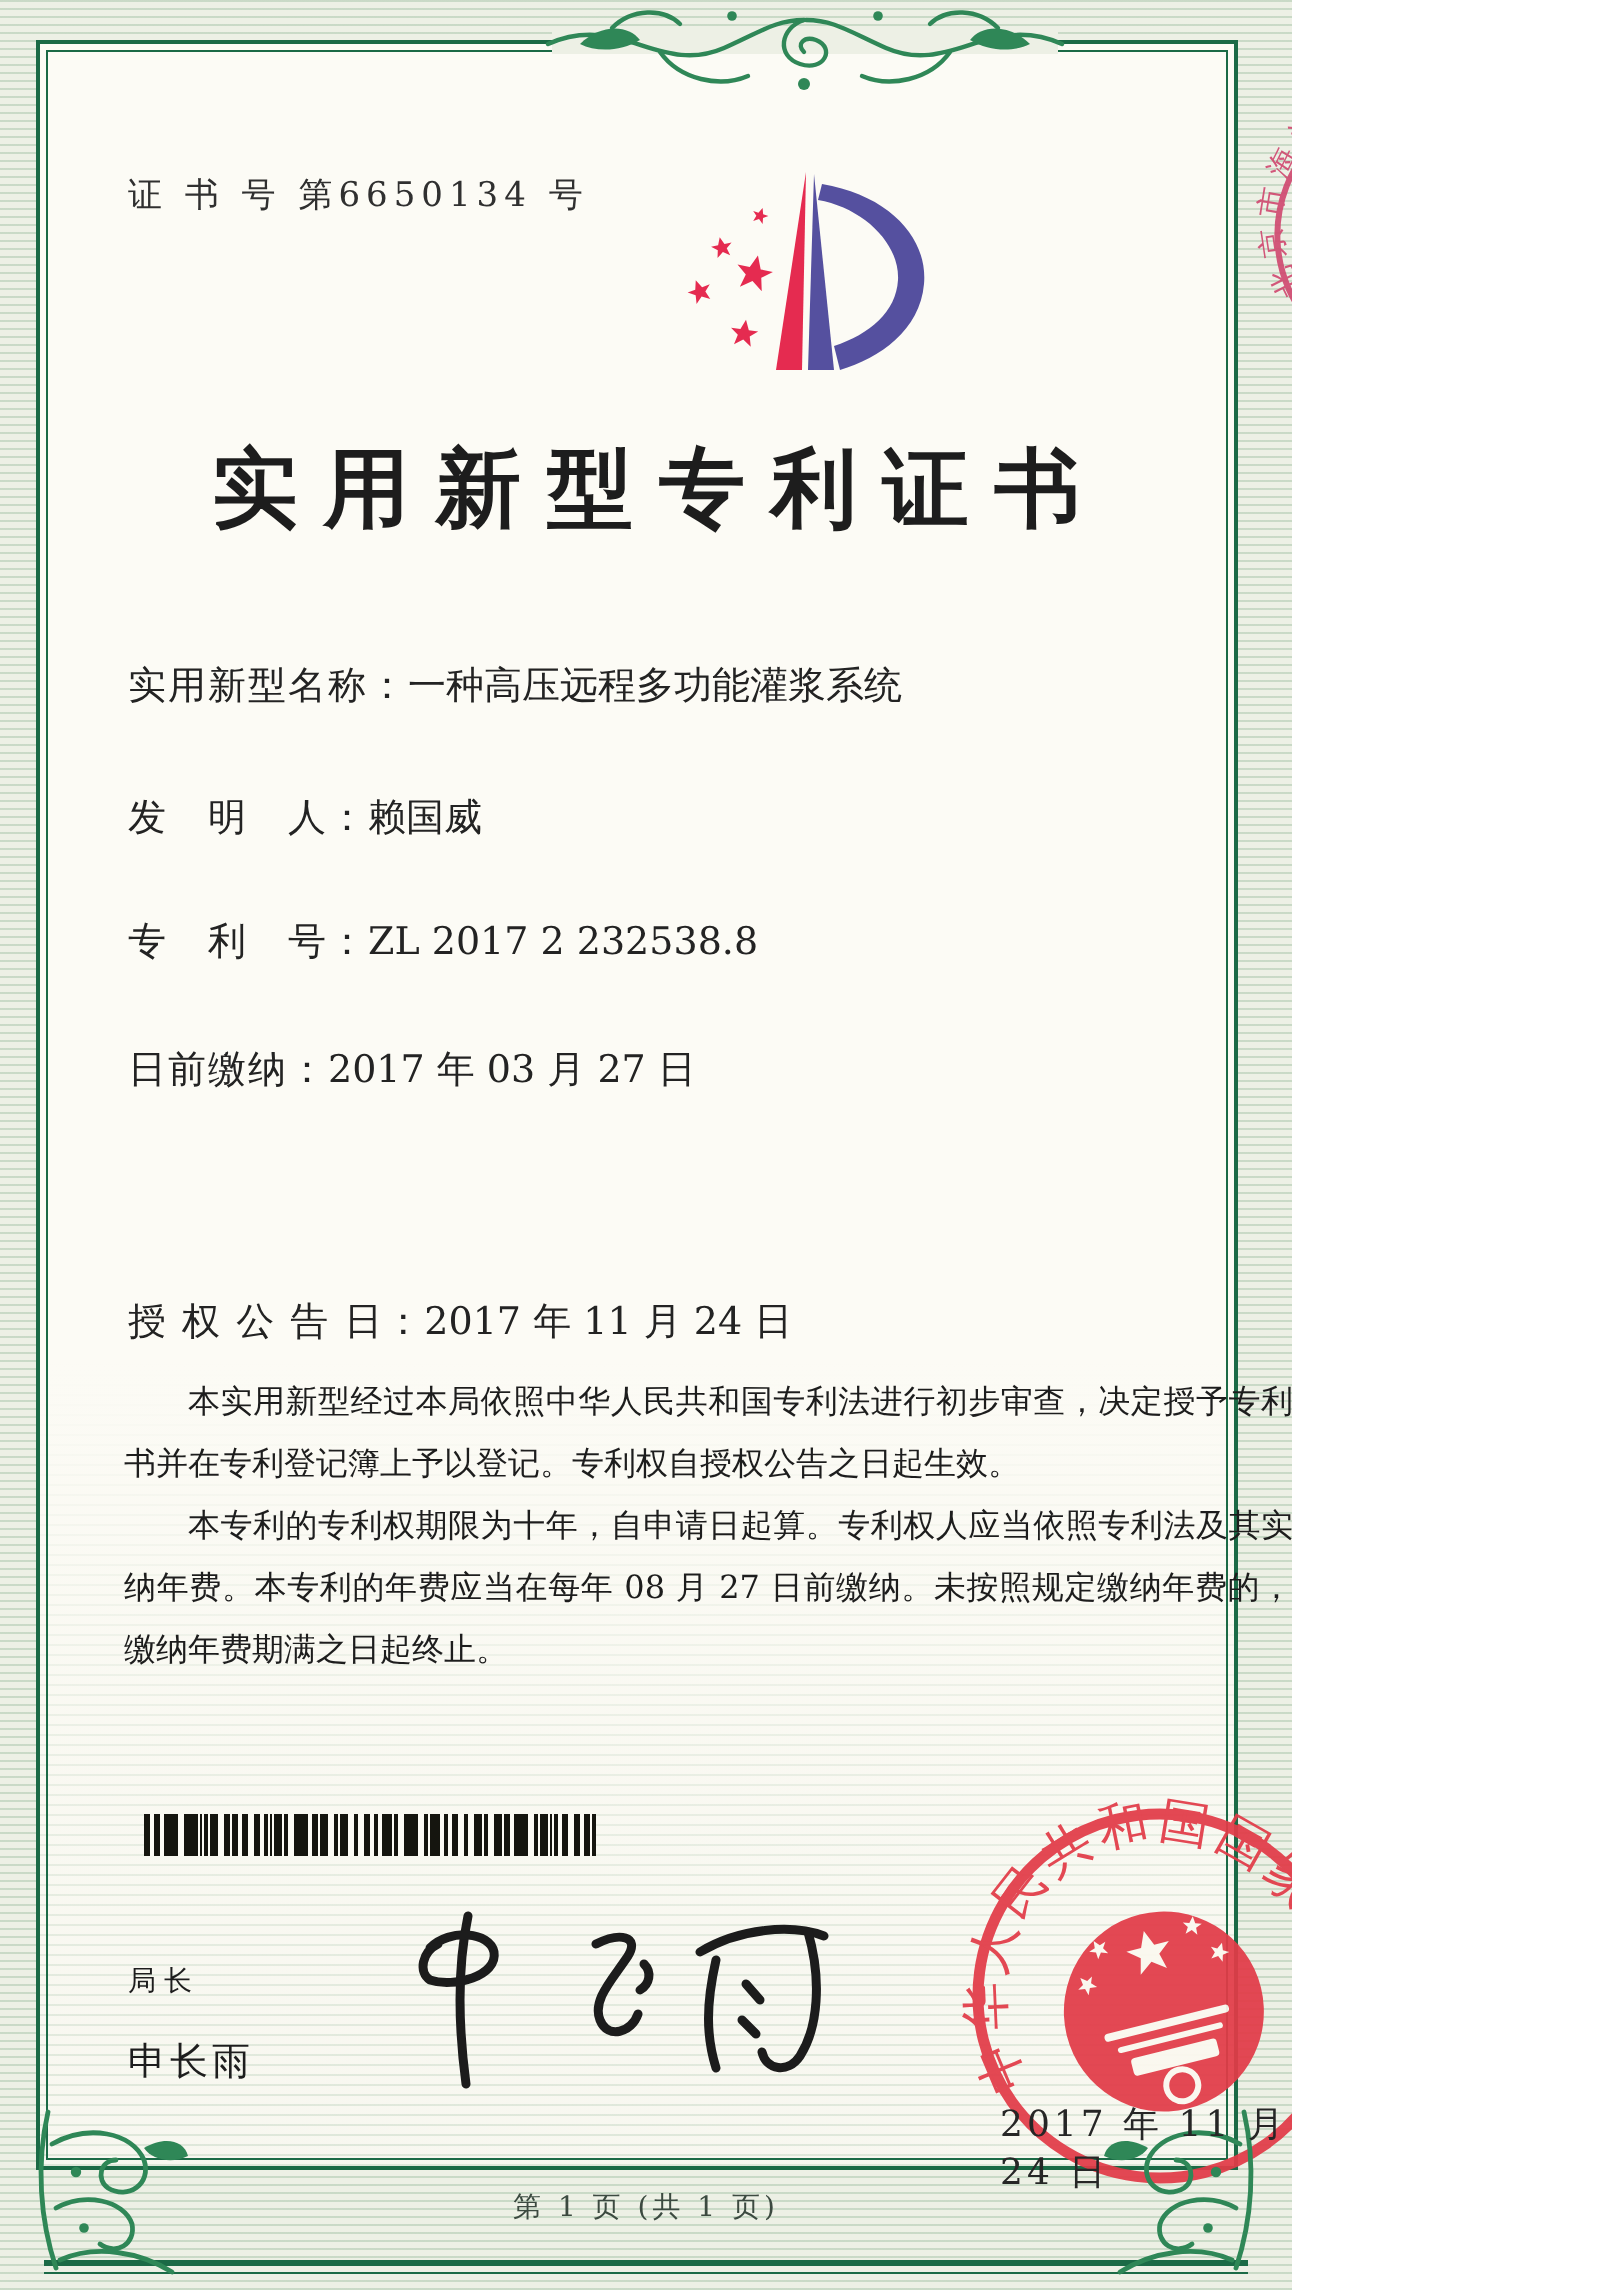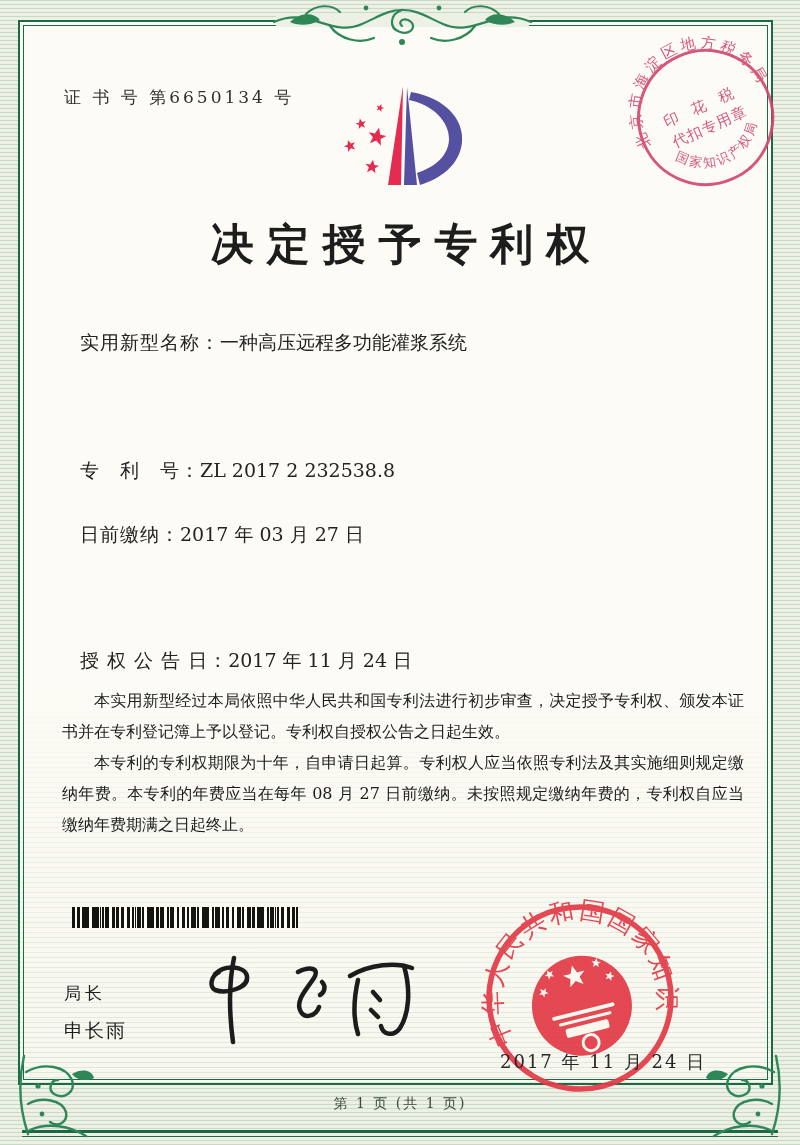--- a/index.html
+++ b/index.html
@@ -1,17 +1,17 @@
 <!DOCTYPE html>
 <html><head>
 <meta charset="utf-8">
 <style>
   html,body{margin:0;padding:0;}
   .page{
-    position:relative;width:800px;height:1145px;overflow:hidden;
+    position:relative;width:646px;height:1145px;overflow:hidden;
     font-family:"DejaVu Serif", serif;color:#222;
     background-color:#edf0e5;
     background-image:repeating-linear-gradient(180deg, rgba(110,160,120,.28) 0 1px, transparent 1px 4px);
   }
   
   .frame{
     position:absolute;left:18px;top:20px;right:27px;bottom:60px;
     border:2.5px solid #1b6a46;
     background-color:#f6f6ee;
     background-image:
@@ -21,32 +21,32 @@
   .frame-inner{position:absolute;inset:3px;border:1px solid #1b6a46;}
   
   .bottom-rule{position:absolute;left:22px;right:22px;top:1130px;height:0;border-top:3px solid #1b6a46;}
   .bottom-rule-thin{position:absolute;left:22px;right:22px;top:1136px;height:0;border-top:1px solid #1b6a46;}
 
   .cert-no{position:absolute;left:64px;top:86px;font-size:17px;letter-spacing:3px;color:#303030;}
   .logo{position:absolute;left:328px;top:80px;}
   .stamp-top{position:absolute;left:625px;top:36px;opacity:.9;}
   .title{position:absolute;left:0;width:100%;top:216px;text-align:center;
          font-size:43px;font-weight:700;letter-spacing:.3em;text-indent:.3em;color:#1d1d1d;}
-  .field{position:absolute;left:80px;font-size:19px;color:#232323;white-space:nowrap;}
+  .field{position:absolute;left:64px;font-size:19px;color:#232323;white-space:nowrap;}
   .field .lbl{letter-spacing:1px;}
   .f0{top:330px}.f1{top:396px}.f2{top:458px}.f3{top:522px}.f4{top:586px}.f5{top:648px}
   .paras{position:absolute;left:62px;width:682px;top:686px;font-size:16px;line-height:1.93;
          text-align:justify;color:#1d1d1d;}
   .paras p{margin:0;text-indent:2em;}
   .barcode{position:absolute;left:72px;top:907px;width:226px;height:21px;background-color:#fcfbf5;
     background-image:
       repeating-linear-gradient(90deg,#15150f 0 2px,transparent 2px 5px),
       repeating-linear-gradient(90deg,#15150f 0 1px,transparent 1px 7px),
       repeating-linear-gradient(90deg,#15150f 0 3px,transparent 3px 11px);}
-  .signer-title{position:absolute;left:64px;top:982px;font-size:17px;letter-spacing:4px;color:#1d1d1d;
+  .signer-title{position:absolute;left:64px;top:982px;font-size:14px;letter-spacing:4px;color:#1d1d1d;
                 font-family:"DejaVu Sans", sans-serif;}
   .signer-name{position:absolute;left:64px;top:1018px;font-size:19px;letter-spacing:2px;color:#1d1d1d;
                 font-family:"DejaVu Sans", sans-serif;}
   .signature{position:absolute;left:198px;top:950px;}
   .seal-main{position:absolute;left:480px;top:898px;opacity:.93;}
   .issue-date{position:absolute;left:500px;top:1050px;font-size:18px;letter-spacing:2px;color:#262626;z-index:5;}
   .footer{position:absolute;left:0;width:100%;top:1095px;text-align:center;font-size:14px;
           letter-spacing:2px;color:#3c4a40;}
   .ornament-top{position:absolute;left:270px;top:0;z-index:3;}
   .ornament-bl{position:absolute;left:14px;top:1052px;z-index:3;}
@@ -141,24 +141,27 @@
         <textPath href="#stampTopArc" startOffset="4">北京市海淀区地方税务局</textPath>
       </text>
       <text font-size="13" letter-spacing="2" font-family="DejaVu Serif, serif">
         <textPath href="#stampBottomArc" startOffset="2">国家知识产权局</textPath>
       </text>
       <text x="81" y="74" text-anchor="middle" font-size="15" letter-spacing="5">印 花 税</text>
       <text x="81" y="96" text-anchor="middle" font-size="15" letter-spacing="1">代扣专用章</text>
     </g>
   </svg>
 
-  <div class="title">决定授予专利权</div>
+  <div class="title">实用新型专利证书</div>
 
   <div class="field f0">
     <span class="lbl">实用新型名称：</span><span>一种高压远程多功能灌浆系统</span>
+  </div>
+  <div class="field f1">
+    <span class="lbl">发　明　人：</span><span>赖国威</span>
   </div>
   <div class="field f2">
     <span class="lbl">专　利　号：</span><span>ZL 2017 2 232538.8</span>
   </div>
   <div class="field f3">
     <span class="lbl">日前缴纳：</span><span>2017 年 03 月 27 日</span>
   </div>
   <div class="field f5">
     <span class="lbl">授 权 公 告 日：</span><span>2017 年 11 月 24 日</span>
   </div>

